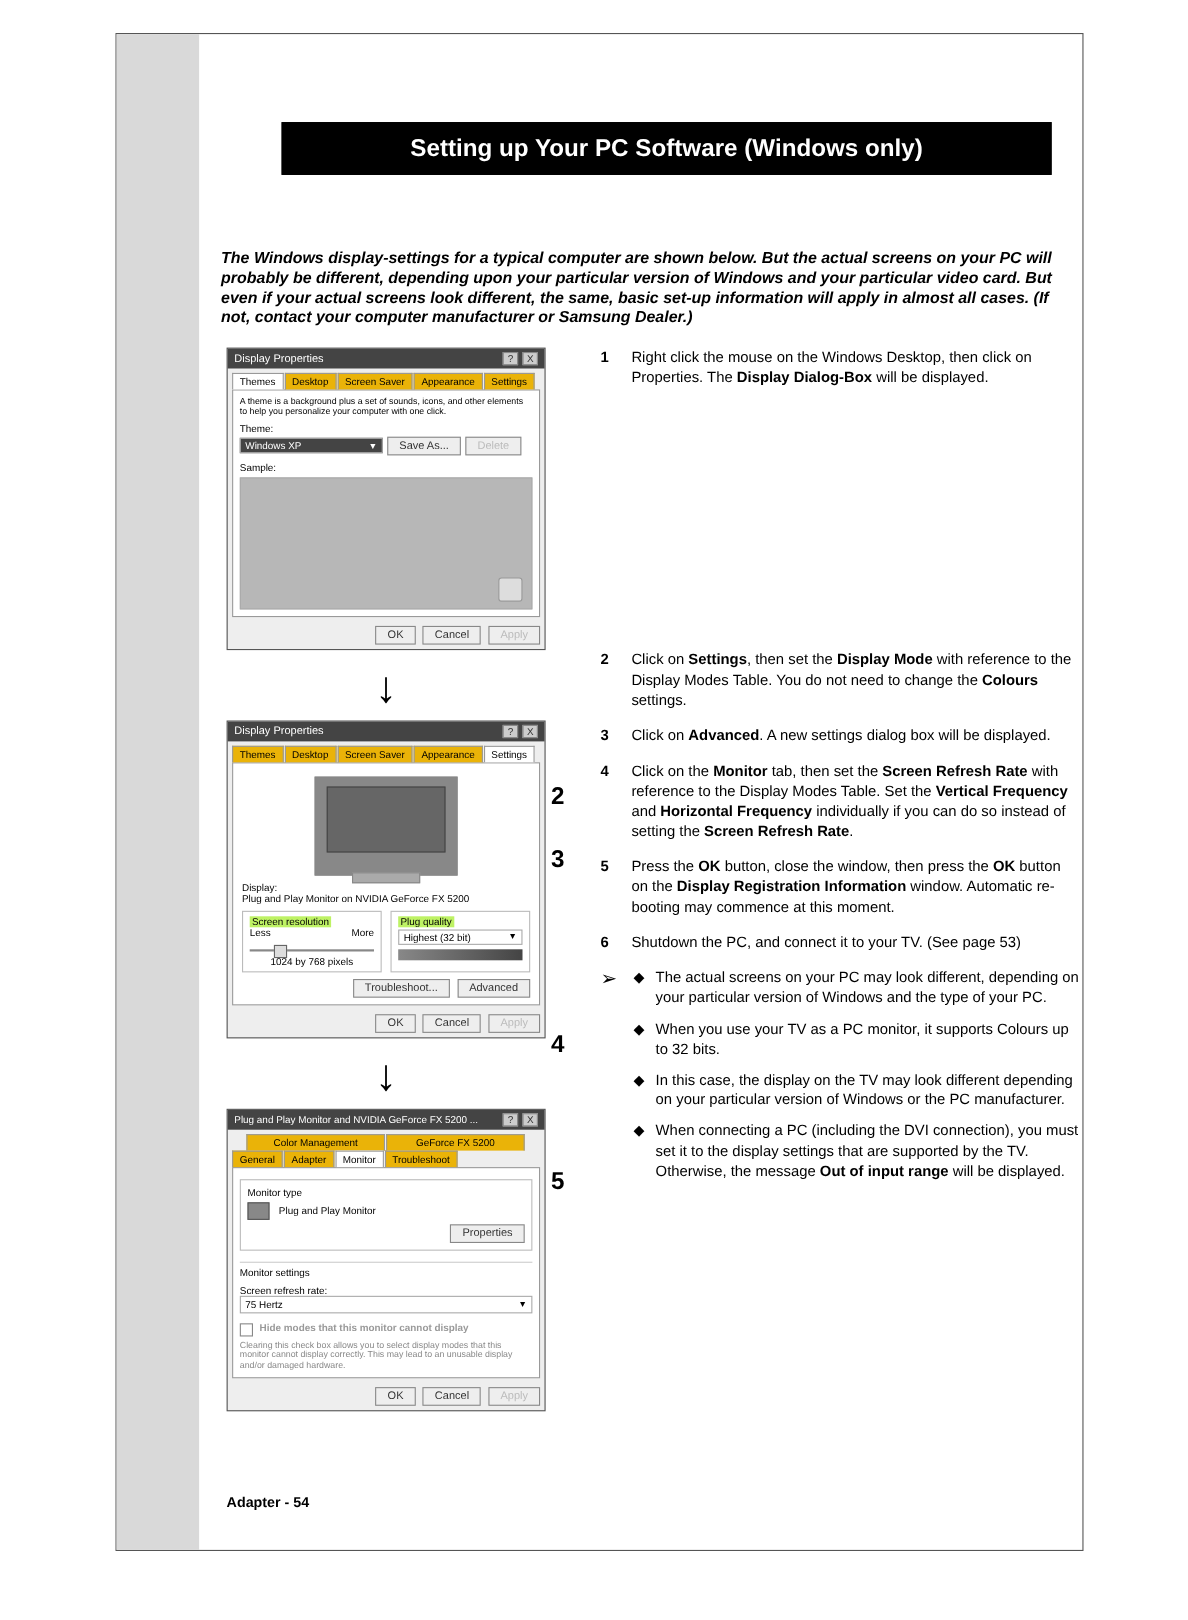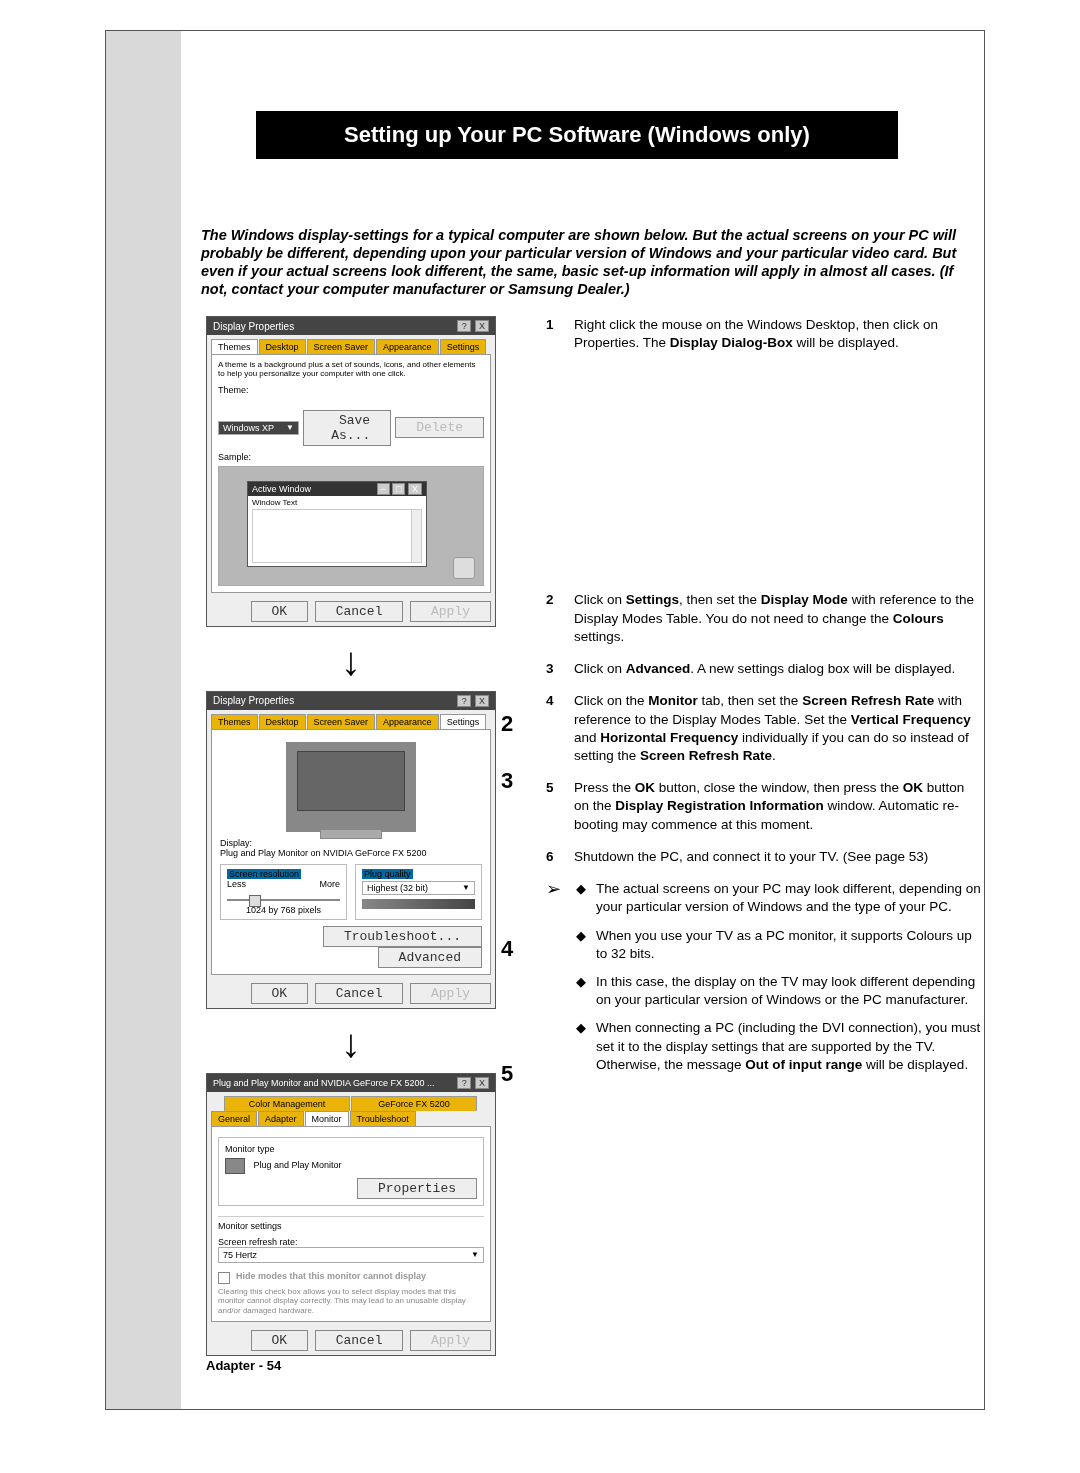--- a/index.html
+++ b/index.html
@@ -23,21 +23,21 @@
   .sidebar {
     position: absolute;
     left: 0; top: 0; bottom: 0;
     width: 75px;
     background: #d9d9d9;
   }
   .title-bar {
     position: absolute;
     left: 150px;
     top: 80px;
-    width: 642px;
+    width: 700px;
     background: #000;
     border: 1px solid #000;
     padding: 10px 4px;
     text-align: center;
   }
   .title-bar span {
     color: #fff;
     font-weight: bold;
     font-size: 22px;
   }
@@ -100,25 +100,24 @@
     padding:1px 4px;
     display:flex; justify-content:space-between; align-items:center;
     width: 130px;
     color: #fff;
     background: #444;
   }
   .btn {
     display:inline-block;
     border:1px solid #888;
     background:#eee;
-    padding:2px 20px;
-    font-size:13px;
+    padding:2px 10px;
+    font-size:10px;
     color:#333;
     margin-left:4px;
-    font-family:Liberation Mono, monospace;
   }
   .sample-area {
     border:1px solid #aaa;
     background:#b7b7b7;
     height: 120px;
     margin-top: 4px;
     position: relative;
   }
   .active-window {
     position:absolute;
@@ -169,21 +168,21 @@
     background:#666; border:1px solid #444;
   }
   .monitor-preview::after {
     content:""; position:absolute; left:50%; transform:translateX(-50%);
     bottom:-8px; width:60px; height:8px; background:#aaa; border:1px solid #888;
   }
   .display-line { font-size:9px; padding:0 2px; }
   .display-name { font-size:9px; padding:0 2px 6px 2px; }
   .settings-row { display:flex; gap:8px; padding:0 2px; }
   .fieldset { border:1px solid #bbb; padding:4px 6px; flex:1; }
-  .fs-title { font-size:9px; margin-top:-10px; background:#0369a1; display:inline-block; padding:0 2px;}
+  .fs-title { font-size:9px; margin-top:-10px; background:#bef264; display:inline-block; padding:0 2px;}
   .slider { width:100%; height:2px; background:#888; margin:10px 0 4px 0; position:relative;}
   .slider::after{content:"";position:absolute;left:22px;top:-4px;width:10px;height:10px;background:#ddd;border:1px solid #666;}
   .slider-labels{display:flex;justify-content:space-between;font-size:9px;margin-bottom:4px;}
   .res-text{text-align:center;font-size:9px;}
   .cq-select{border:1px solid #aaa;padding:1px 4px;display:flex;justify-content:space-between;align-items:center;margin-top:2px;}
   .cq-bar{height:10px;background:linear-gradient(90deg,#888,#444);margin-top:4px;}
   .tb-adv{text-align:right;padding:6px 2px 0 2px;}
 
   
   .monitor-type-box{border:1px solid #bbb;padding:6px;margin:4px 0;}
@@ -248,46 +247,30 @@
       <div class="tabs">
         <div class="tab active">Themes</div>
         <div class="tab">Desktop</div>
         <div class="tab">Screen Saver</div>
         <div class="tab">Appearance</div>
         <div class="tab">Settings</div>
       </div>
       <div class="dlg-body">
         <div style="font-size:8px;line-height:1.1;margin-bottom:6px;">A theme is a background plus a set of sounds, icons, and other elements to help you personalize your computer with one click.</div>
         <div>Theme:</div>
-        <div style="display:flex;align-items:center;margin-top:15px;text-align:right;">
+        <div style="display:flex;align-items:center;margin-top:2px;">
           <div class="theme-select">
             <span>Windows XP</span>
             <span class="caret">▼</span>
           </div>
           <span class="btn">Save As...</span>
           <span class="btn" style="color:#bbb;">Delete</span>
         </div>
         <div style="margin-top:6px;">Sample:</div>
         <div class="sample-area">
-          <div class="active-window">
-            <div class="aw-title">
-              <span>Active Window</span>
-              <span>
-                <span style="background:#ccc;padding:0 3px;border:1px solid #888;">–</span>
-                <span style="background:#ccc;padding:0 3px;border:1px solid #888;">□</span>
-                <span style="background:#ccc;padding:0 3px;border:1px solid #888;">X</span>
-              </span>
-            </div>
-            <div class="aw-body">
-              <span>Window Text</span>
-              <div class="inner">
-                  <div class="scroll"></div>
-                </div>
-            </div>
-          </div>
           <div class="recycle"></div>
         </div>
       </div>
       <div class="btn-row">
         <span class="btn">OK</span>
         <span class="btn">Cancel</span>
         <span class="btn" style="color:#bbb;">Apply</span>
       </div>
     </div>
 

